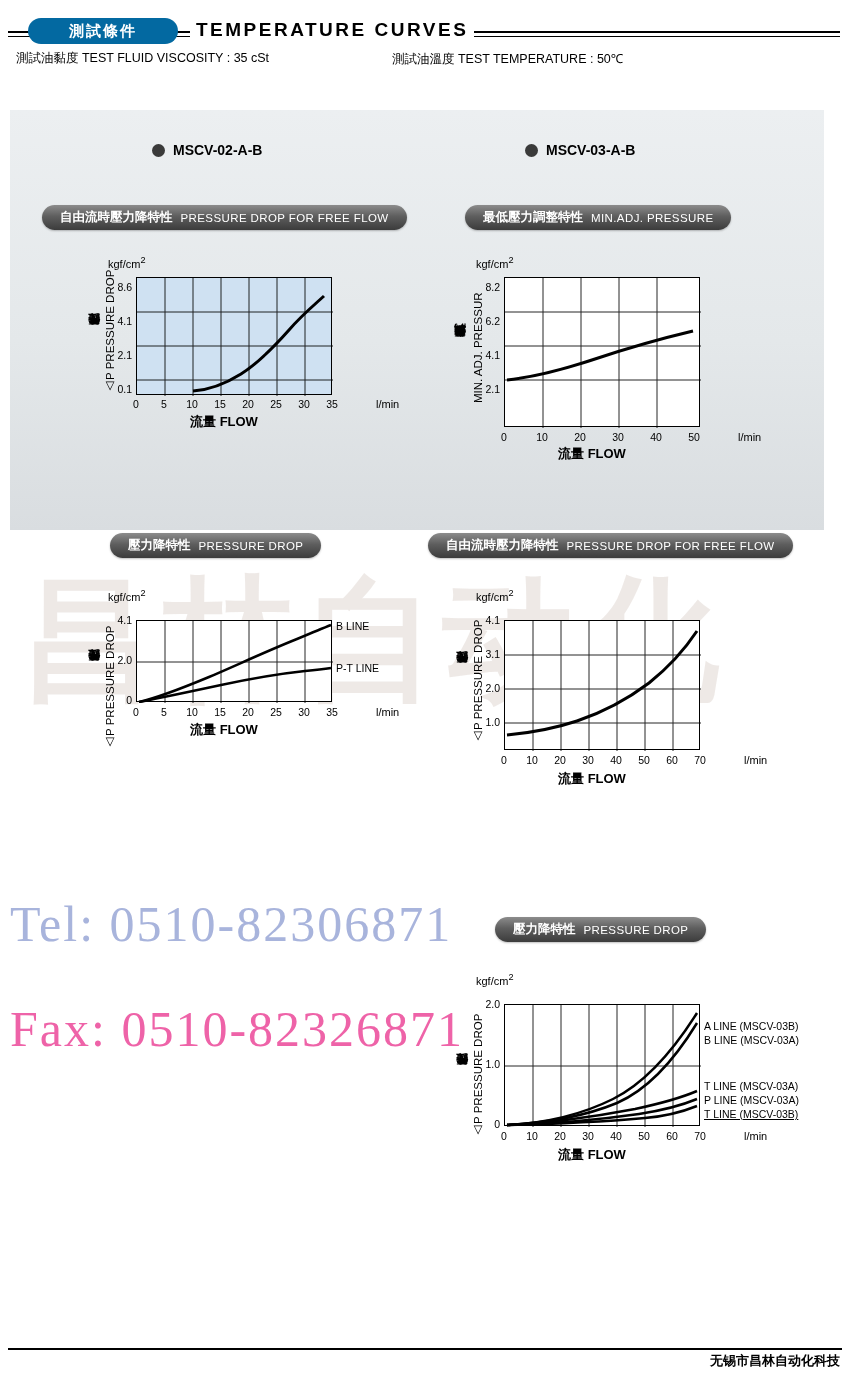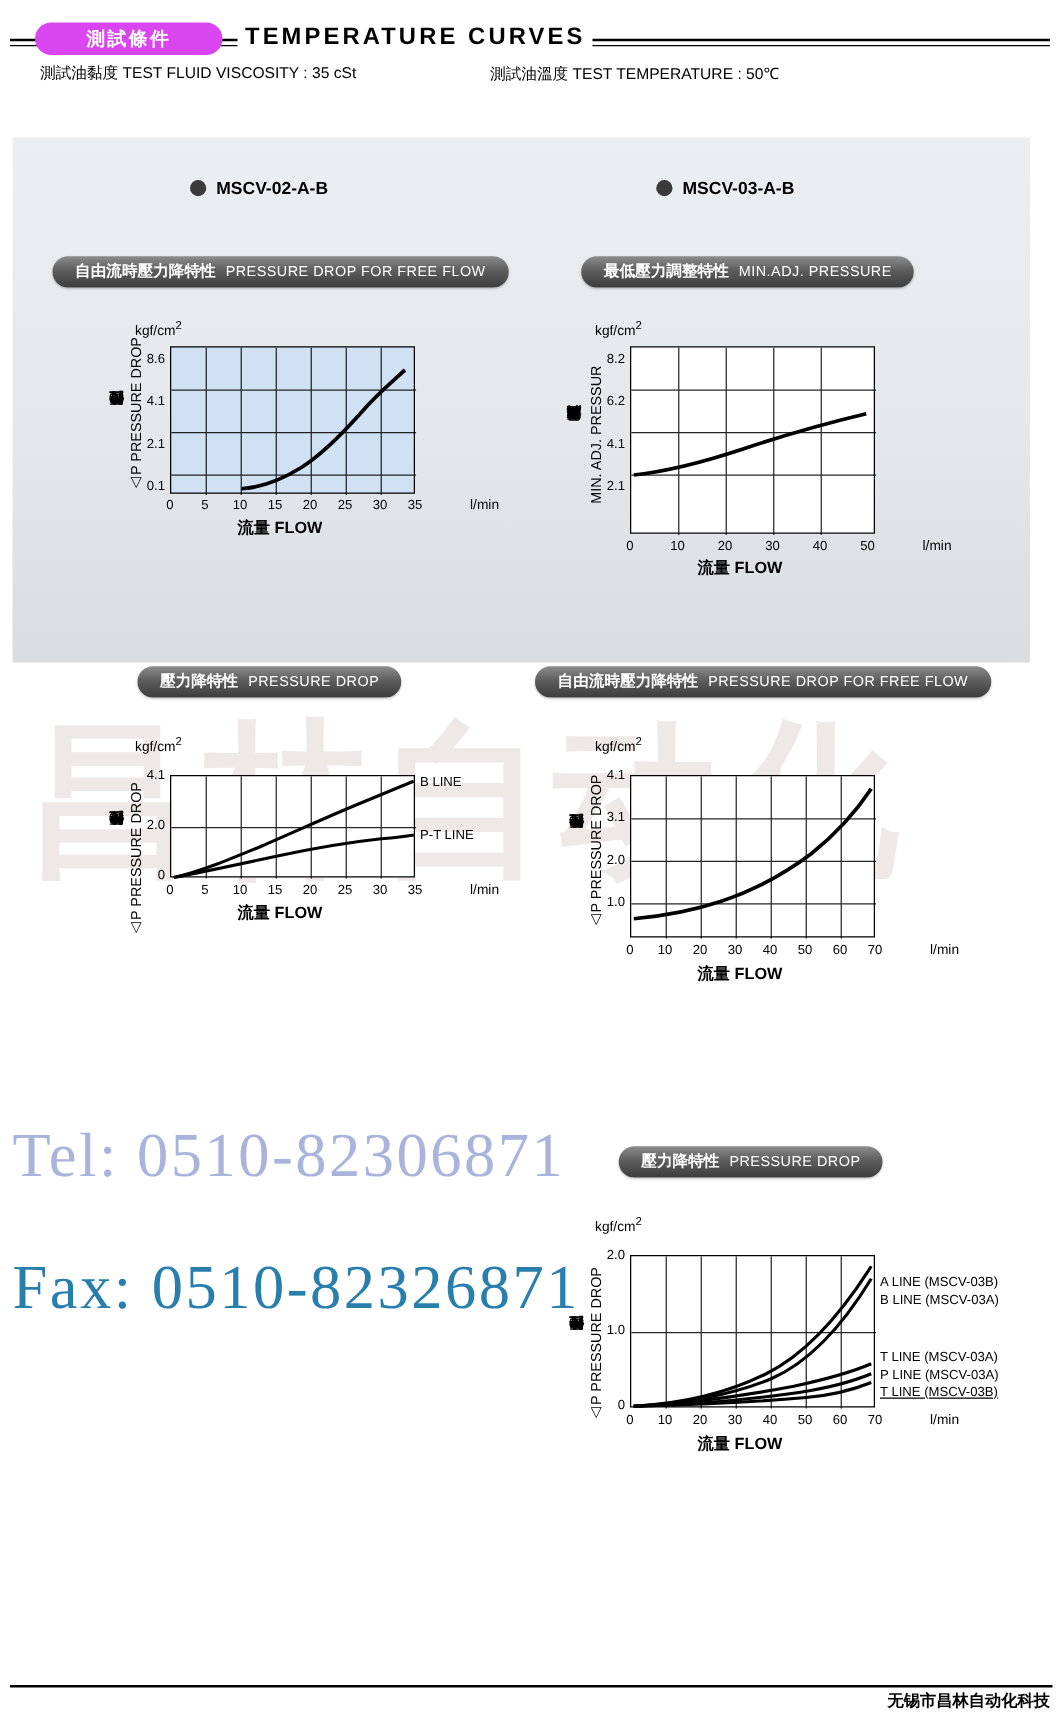--- a/index.html
+++ b/index.html
@@ -10,30 +10,30 @@
     color:#000;
   }
   .page{position:absolute;inset:0;}
 
   
   .hdr{position:absolute;left:0;top:8px;width:850px;height:34px;}
   .hdr-line{position:absolute;left:8px;top:23px;width:832px;height:2px;background:#000;}
   .hdr-line.two{top:28px;height:1px;background:#000;}
   .pill-black{
     position:absolute;left:28px;top:10px;width:150px;height:26px;border-radius:13px;
-    background:#d946ef;color:#fff;font-size:15px;font-weight:bold;letter-spacing:2px;
+    background:#0369a1;color:#fff;font-size:15px;font-weight:bold;letter-spacing:2px;
     display:flex;align-items:center;justify-content:center;font-family:Liberation Mono, monospace;
   }
   .hdr-title{
     position:absolute;left:190px;top:11px;font-size:19px;font-weight:bold;letter-spacing:2.5px;
     background:#fff;padding:0 6px;
   }
 
   .cond{position:absolute;left:0;top:50px;width:850px;font-size:12.5px;}
-  .cond .c1{position:absolute;left:32px;top:0;}
+  .cond .c1{position:absolute;left:16px;top:0;}
   .cond .c2{position:absolute;left:392px;top:0;}
 
   
   .wm{position:absolute;pointer-events:none;user-select:none;}
   .wm-logo{
     left:10px;top:150px;width:830px;height:390px;
     color:#b9c7e2;opacity:.55;
   }
   .wm-cc{
     position:absolute;left:20px;top:150px;font-size:230px;font-weight:bold;
@@ -41,21 +41,21 @@
   }
   .wm-cn{
     position:absolute;left:10px;top:400px;font-size:135px;font-weight:bold;
     color:#c9b9b0;opacity:.55;letter-spacing:6px;
   }
   .wm-tel{
     position:absolute;left:10px;top:895px;font-size:50px;color:#9aa7d6;opacity:.85;
     font-family:"Liberation Serif", serif;letter-spacing:2px;
   }
   .wm-fax{
-    position:absolute;left:10px;top:1000px;font-size:50px;color:#0369a1;opacity:.85;
+    position:absolute;left:10px;top:1000px;font-size:50px;color:#ec4899;opacity:.85;
     font-family:"Liberation Serif", serif;letter-spacing:2px;
   }
 
   
   .grey-panel{
     position:absolute;left:10px;top:110px;width:814px;height:420px;
     background:linear-gradient(180deg,#eceff1 0%,#e4e8ea 55%,#d9dde0 100%);
   }
 
   

